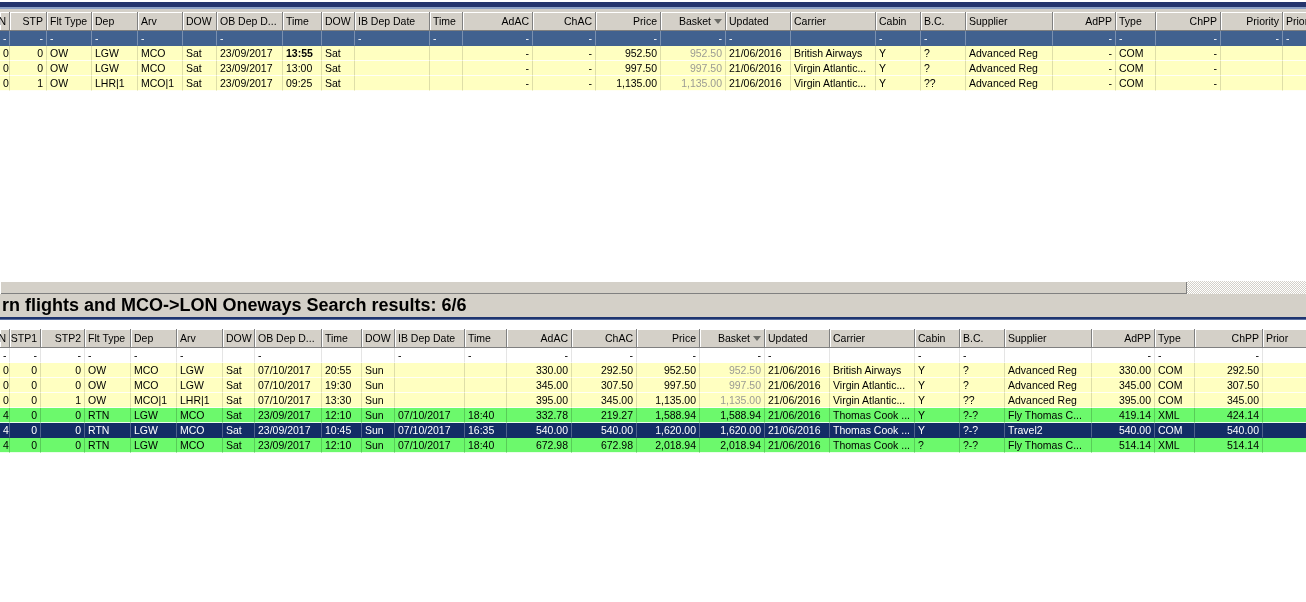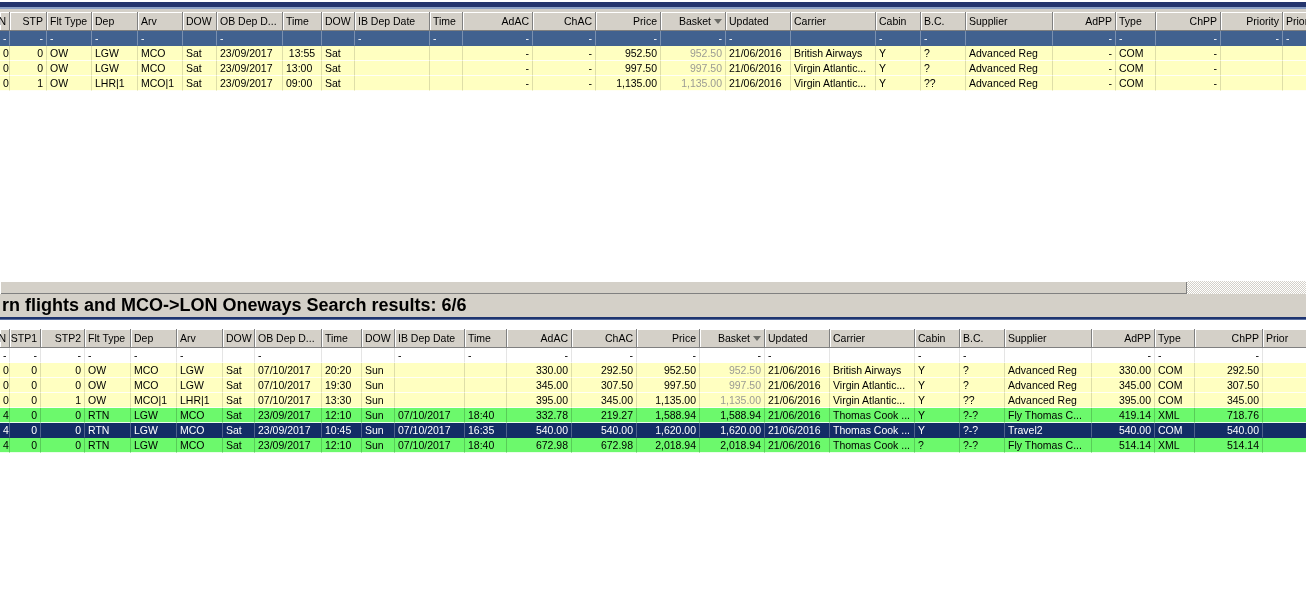--- a/index.html
+++ b/index.html
@@ -181,21 +181,21 @@
       <div class="cell" style="width: 60px; text-align: left;">-</div>
     </div>
     <div class="row r-yellow">
       <div class="cell" style="width: 10px; text-align: right;">0</div>
       <div class="cell" style="width: 37px; text-align: right;">0</div>
       <div class="cell" style="width: 45px; text-align: left;">OW</div>
       <div class="cell" style="width: 46px; text-align: left;">LGW</div>
       <div class="cell" style="width: 45px; text-align: left;">MCO</div>
       <div class="cell" style="width: 34px; text-align: left;">Sat</div>
       <div class="cell" style="width: 66px; text-align: left;">23/09/2017</div>
-      <div class="cell" style="width: 39px; text-align: center;">13:55</div>
+      <div class="cell" style="width: 39px; text-align: left; font-weight: bold;">13:55</div>
       <div class="cell" style="width: 33px; text-align: left;">Sat</div>
       <div class="cell" style="width: 75px; text-align: left;"></div>
       <div class="cell" style="width: 33px; text-align: left;"></div>
       <div class="cell" style="width: 70px; text-align: right;">-</div>
       <div class="cell" style="width: 63px; text-align: right;">-</div>
       <div class="cell" style="width: 65px; text-align: right;">952.50</div>
       <div class="cell muted" style="width: 65px; text-align: right;">952.50</div>
       <div class="cell" style="width: 65px; text-align: left;">21/06/2016</div>
       <div class="cell" style="width: 85px; text-align: left;">British Airways</div>
       <div class="cell" style="width: 45px; text-align: left;">Y</div>
@@ -235,21 +235,21 @@
       <div class="cell" style="width: 60px; text-align: left;"></div>
     </div>
     <div class="row r-yellow">
       <div class="cell" style="width: 10px; text-align: right;">0</div>
       <div class="cell" style="width: 37px; text-align: right;">1</div>
       <div class="cell" style="width: 45px; text-align: left;">OW</div>
       <div class="cell" style="width: 46px; text-align: left;">LHR|1</div>
       <div class="cell" style="width: 45px; text-align: left;">MCO|1</div>
       <div class="cell" style="width: 34px; text-align: left;">Sat</div>
       <div class="cell" style="width: 66px; text-align: left;">23/09/2017</div>
-      <div class="cell" style="width: 39px; text-align: left;">09:00</div>
+      <div class="cell" style="width: 39px; text-align: left;">09:25</div>
       <div class="cell" style="width: 33px; text-align: left;">Sat</div>
       <div class="cell" style="width: 75px; text-align: left;"></div>
       <div class="cell" style="width: 33px; text-align: left;"></div>
       <div class="cell" style="width: 70px; text-align: right;">-</div>
       <div class="cell" style="width: 63px; text-align: right;">-</div>
       <div class="cell" style="width: 65px; text-align: right;">1,135.00</div>
       <div class="cell muted" style="width: 65px; text-align: right;">1,135.00</div>
       <div class="cell" style="width: 65px; text-align: left;">21/06/2016</div>
       <div class="cell" style="width: 85px; text-align: left;">Virgin Atlantic...</div>
       <div class="cell" style="width: 45px; text-align: left;">Y</div>
@@ -380,21 +380,21 @@
     </div>
     <div class="row r-yellow">
       <div class="cell" style="width: 10px; text-align: right;">0</div>
       <div class="cell" style="width: 31px; text-align: right;">0</div>
       <div class="cell" style="width: 44px; text-align: right;">0</div>
       <div class="cell" style="width: 46px; text-align: left;">OW</div>
       <div class="cell" style="width: 46px; text-align: left;">MCO</div>
       <div class="cell" style="width: 46px; text-align: left;">LGW</div>
       <div class="cell" style="width: 32px; text-align: left;">Sat</div>
       <div class="cell" style="width: 67px; text-align: left;">07/10/2017</div>
-      <div class="cell" style="width: 40px; text-align: left;">20:20</div>
+      <div class="cell" style="width: 40px; text-align: left;">20:55</div>
       <div class="cell" style="width: 33px; text-align: left;">Sun</div>
       <div class="cell" style="width: 70px; text-align: left;"></div>
       <div class="cell" style="width: 42px; text-align: left;"></div>
       <div class="cell" style="width: 65px; text-align: right;">330.00</div>
       <div class="cell" style="width: 65px; text-align: right;">292.50</div>
       <div class="cell" style="width: 63px; text-align: right;">952.50</div>
       <div class="cell muted" style="width: 65px; text-align: right;">952.50</div>
       <div class="cell" style="width: 65px; text-align: left;">21/06/2016</div>
       <div class="cell" style="width: 85px; text-align: left;">British Airways</div>
       <div class="cell" style="width: 45px; text-align: left;">Y</div>
@@ -476,21 +476,21 @@
       <div class="cell" style="width: 65px; text-align: right;">219.27</div>
       <div class="cell" style="width: 63px; text-align: right;">1,588.94</div>
       <div class="cell" style="width: 65px; text-align: right;">1,588.94</div>
       <div class="cell" style="width: 65px; text-align: left;">21/06/2016</div>
       <div class="cell" style="width: 85px; text-align: left;">Thomas Cook ...</div>
       <div class="cell" style="width: 45px; text-align: left;">Y</div>
       <div class="cell" style="width: 45px; text-align: left;">?-?</div>
       <div class="cell" style="width: 87px; text-align: left;">Fly Thomas C...</div>
       <div class="cell" style="width: 63px; text-align: right;">419.14</div>
       <div class="cell" style="width: 40px; text-align: left;">XML</div>
-      <div class="cell" style="width: 68px; text-align: right;">718.76</div>
+      <div class="cell" style="width: 68px; text-align: right;">424.14</div>
       <div class="cell" style="width: 80px; text-align: left;"></div>
     </div>
     <div class="row r-sel">
       <div class="cell" style="width: 10px; text-align: right;">4</div>
       <div class="cell" style="width: 31px; text-align: right;">0</div>
       <div class="cell" style="width: 44px; text-align: right;">0</div>
       <div class="cell" style="width: 46px; text-align: left;">RTN</div>
       <div class="cell" style="width: 46px; text-align: left;">LGW</div>
       <div class="cell" style="width: 46px; text-align: left;">MCO</div>
       <div class="cell" style="width: 32px; text-align: left;">Sat</div>

